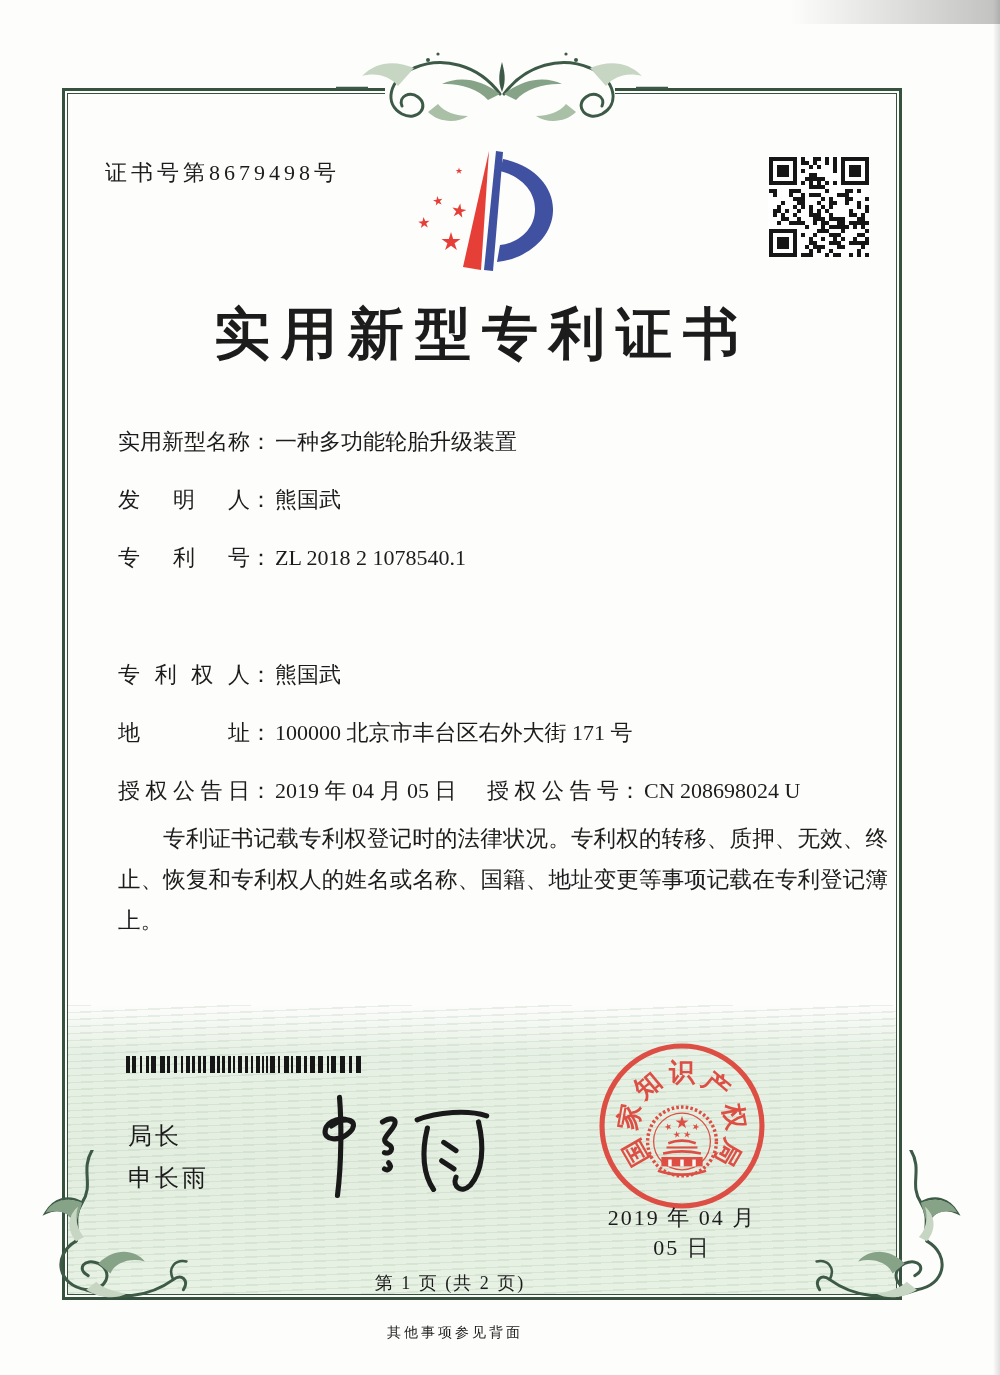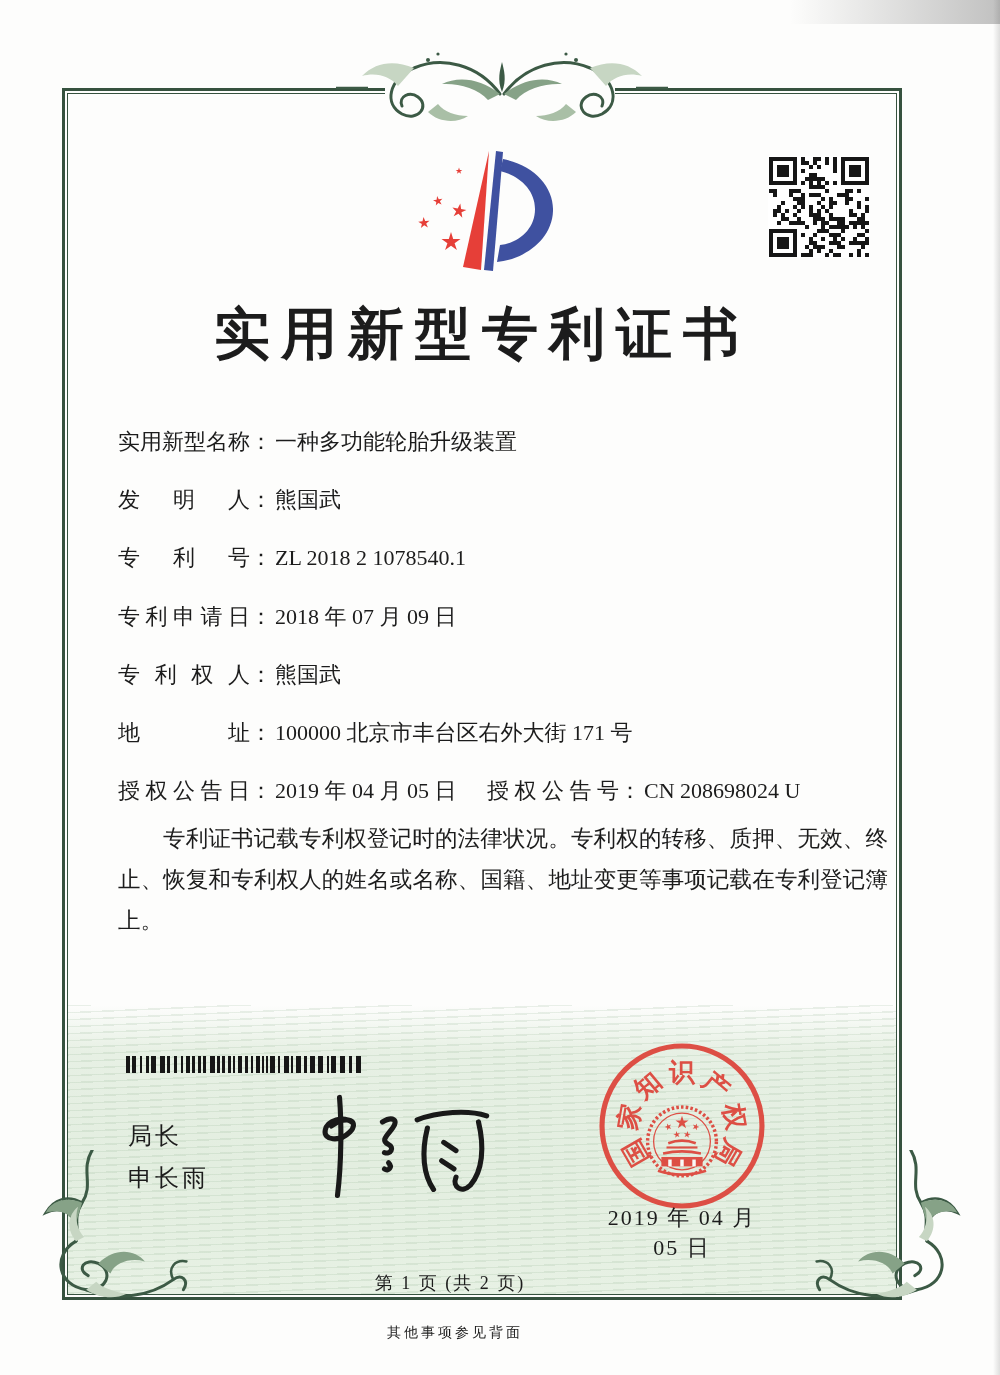--- a/index.html
+++ b/index.html
@@ -106,20 +106,21 @@
     <g fill="#86a287">
       <path d="M44,52 C 28,46 14,50 8,62 C 20,58 32,62 38,72 Z"></path>
       <path d="M60,112 C 76,96 96,98 106,110 C 90,106 76,112 72,122 Z"></path>
     </g>
     <g fill="#c7d6c3">
       <path d="M38,90 C 28,78 30,64 40,56 C 36,68 40,80 46,86 Z"></path>
       <path d="M48,138 C 60,146 76,148 88,142 C 76,140 64,136 58,130 Z"></path>
     </g>
   </svg>
 
+  <div class="cert-no">证书号第8679498号</div>
 
   <svg class="logo" viewBox="0 0 150 126">
     <path d="M79,2 L71,121 L53,118 Z" fill="#e63f38"></path>
     <path d="M86,2 L93,3 L83,122 L74,121 Z" fill="#3f51a0"></path>
     <path d="M93,10 C 124,16 144,38 143,62 C 142,92 112,111 87,113 L90,96 C 109,94 125,80 125,60 C 125,40 108,26 90,22 Z" fill="#3f51a0"></path>
     <g id="logo-stars" fill="#e63f38">
         <polygon points="49.0,18.5 49.8,20.9 52.3,20.9 50.3,22.4 51.1,24.8 49.0,23.3 46.9,24.8 47.7,22.4 45.7,20.9 48.2,20.9"></polygon>
         <polygon points="27.1,47.1 28.8,50.3 32.4,49.7 29.9,52.3 31.6,55.5 28.3,53.9 25.8,56.5 26.3,52.9 23.0,51.3 26.6,50.7"></polygon>
         <polygon points="50.3,54.6 51.1,60.0 56.4,61.0 51.5,63.3 52.3,68.7 48.5,64.8 43.6,67.2 46.2,62.4 42.4,58.5 47.7,59.4"></polygon>
         <polygon points="13.5,68.0 15.2,72.0 19.5,71.7 16.2,74.5 17.9,78.5 14.2,76.3 10.9,79.1 11.9,74.9 8.2,72.7 12.5,72.3"></polygon>
@@ -320,23 +321,20 @@
 
   <div class="row" style="top:427px">
     <span class="lbl">实用新型名称</span><span class="colon">：</span><span class="val">一种多功能轮胎升级装置</span>
   </div>
   <div class="row" style="top:485px">
     <span class="lbl">发明人</span><span class="colon">：</span><span class="val">熊国武</span>
   </div>
   <div class="row" style="top:543px">
     <span class="lbl">专利号</span><span class="colon">：</span><span class="val">ZL 2018 2 1078540.1</span>
   </div>
-  <div class="row" style="top:602px">
-    <span class="lbl">专利申请日</span><span class="colon">：</span><span class="val">2018 年 07 月 09 日</span>
-  </div>
   <div class="row" style="top:660px">
     <span class="lbl">专利权人</span><span class="colon">：</span><span class="val">熊国武</span>
   </div>
   <div class="row" style="top:718px">
     <span class="lbl">地址</span><span class="colon">：</span><span class="val">100000 北京市丰台区右外大街 171 号</span>
   </div>
   <div class="row" style="top:776px">
     <span class="lbl">授权公告日</span><span class="colon">：</span><span class="val">2019 年 04 月 05 日</span>
     <span class="pair-b">
       <span class="lbl">授权公告号</span><span class="colon">：</span><span class="val">CN 208698024 U</span>

